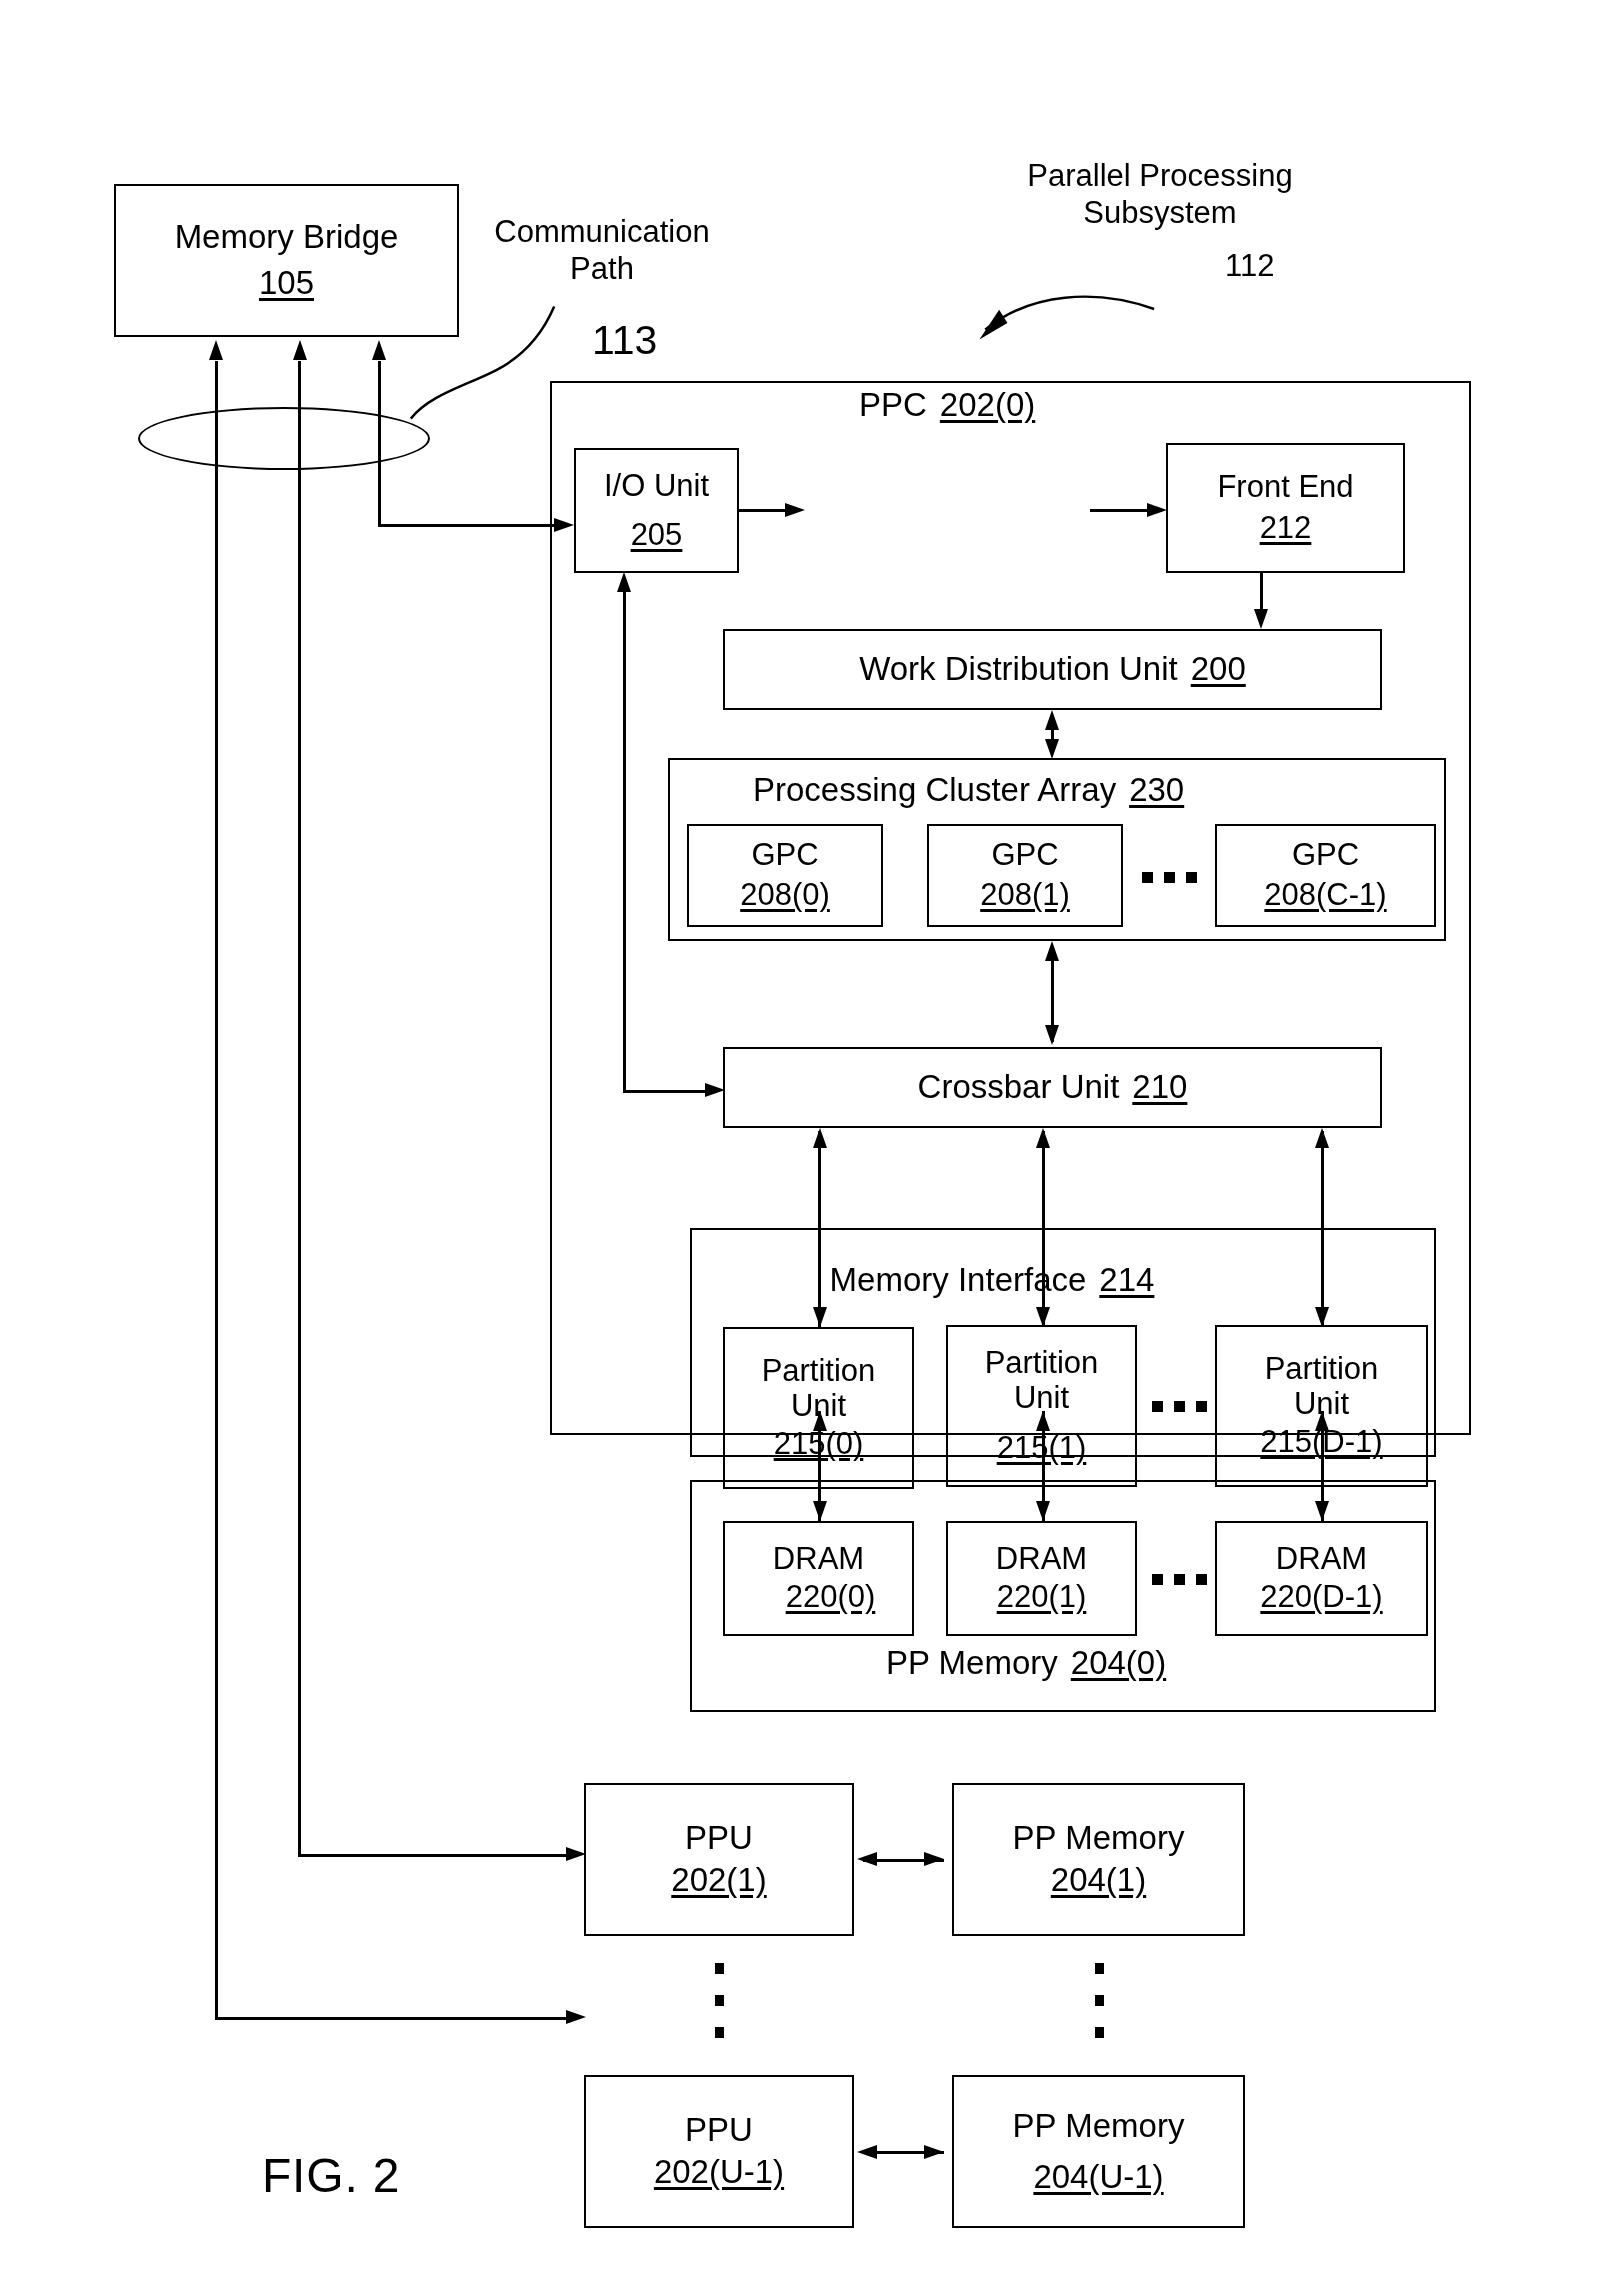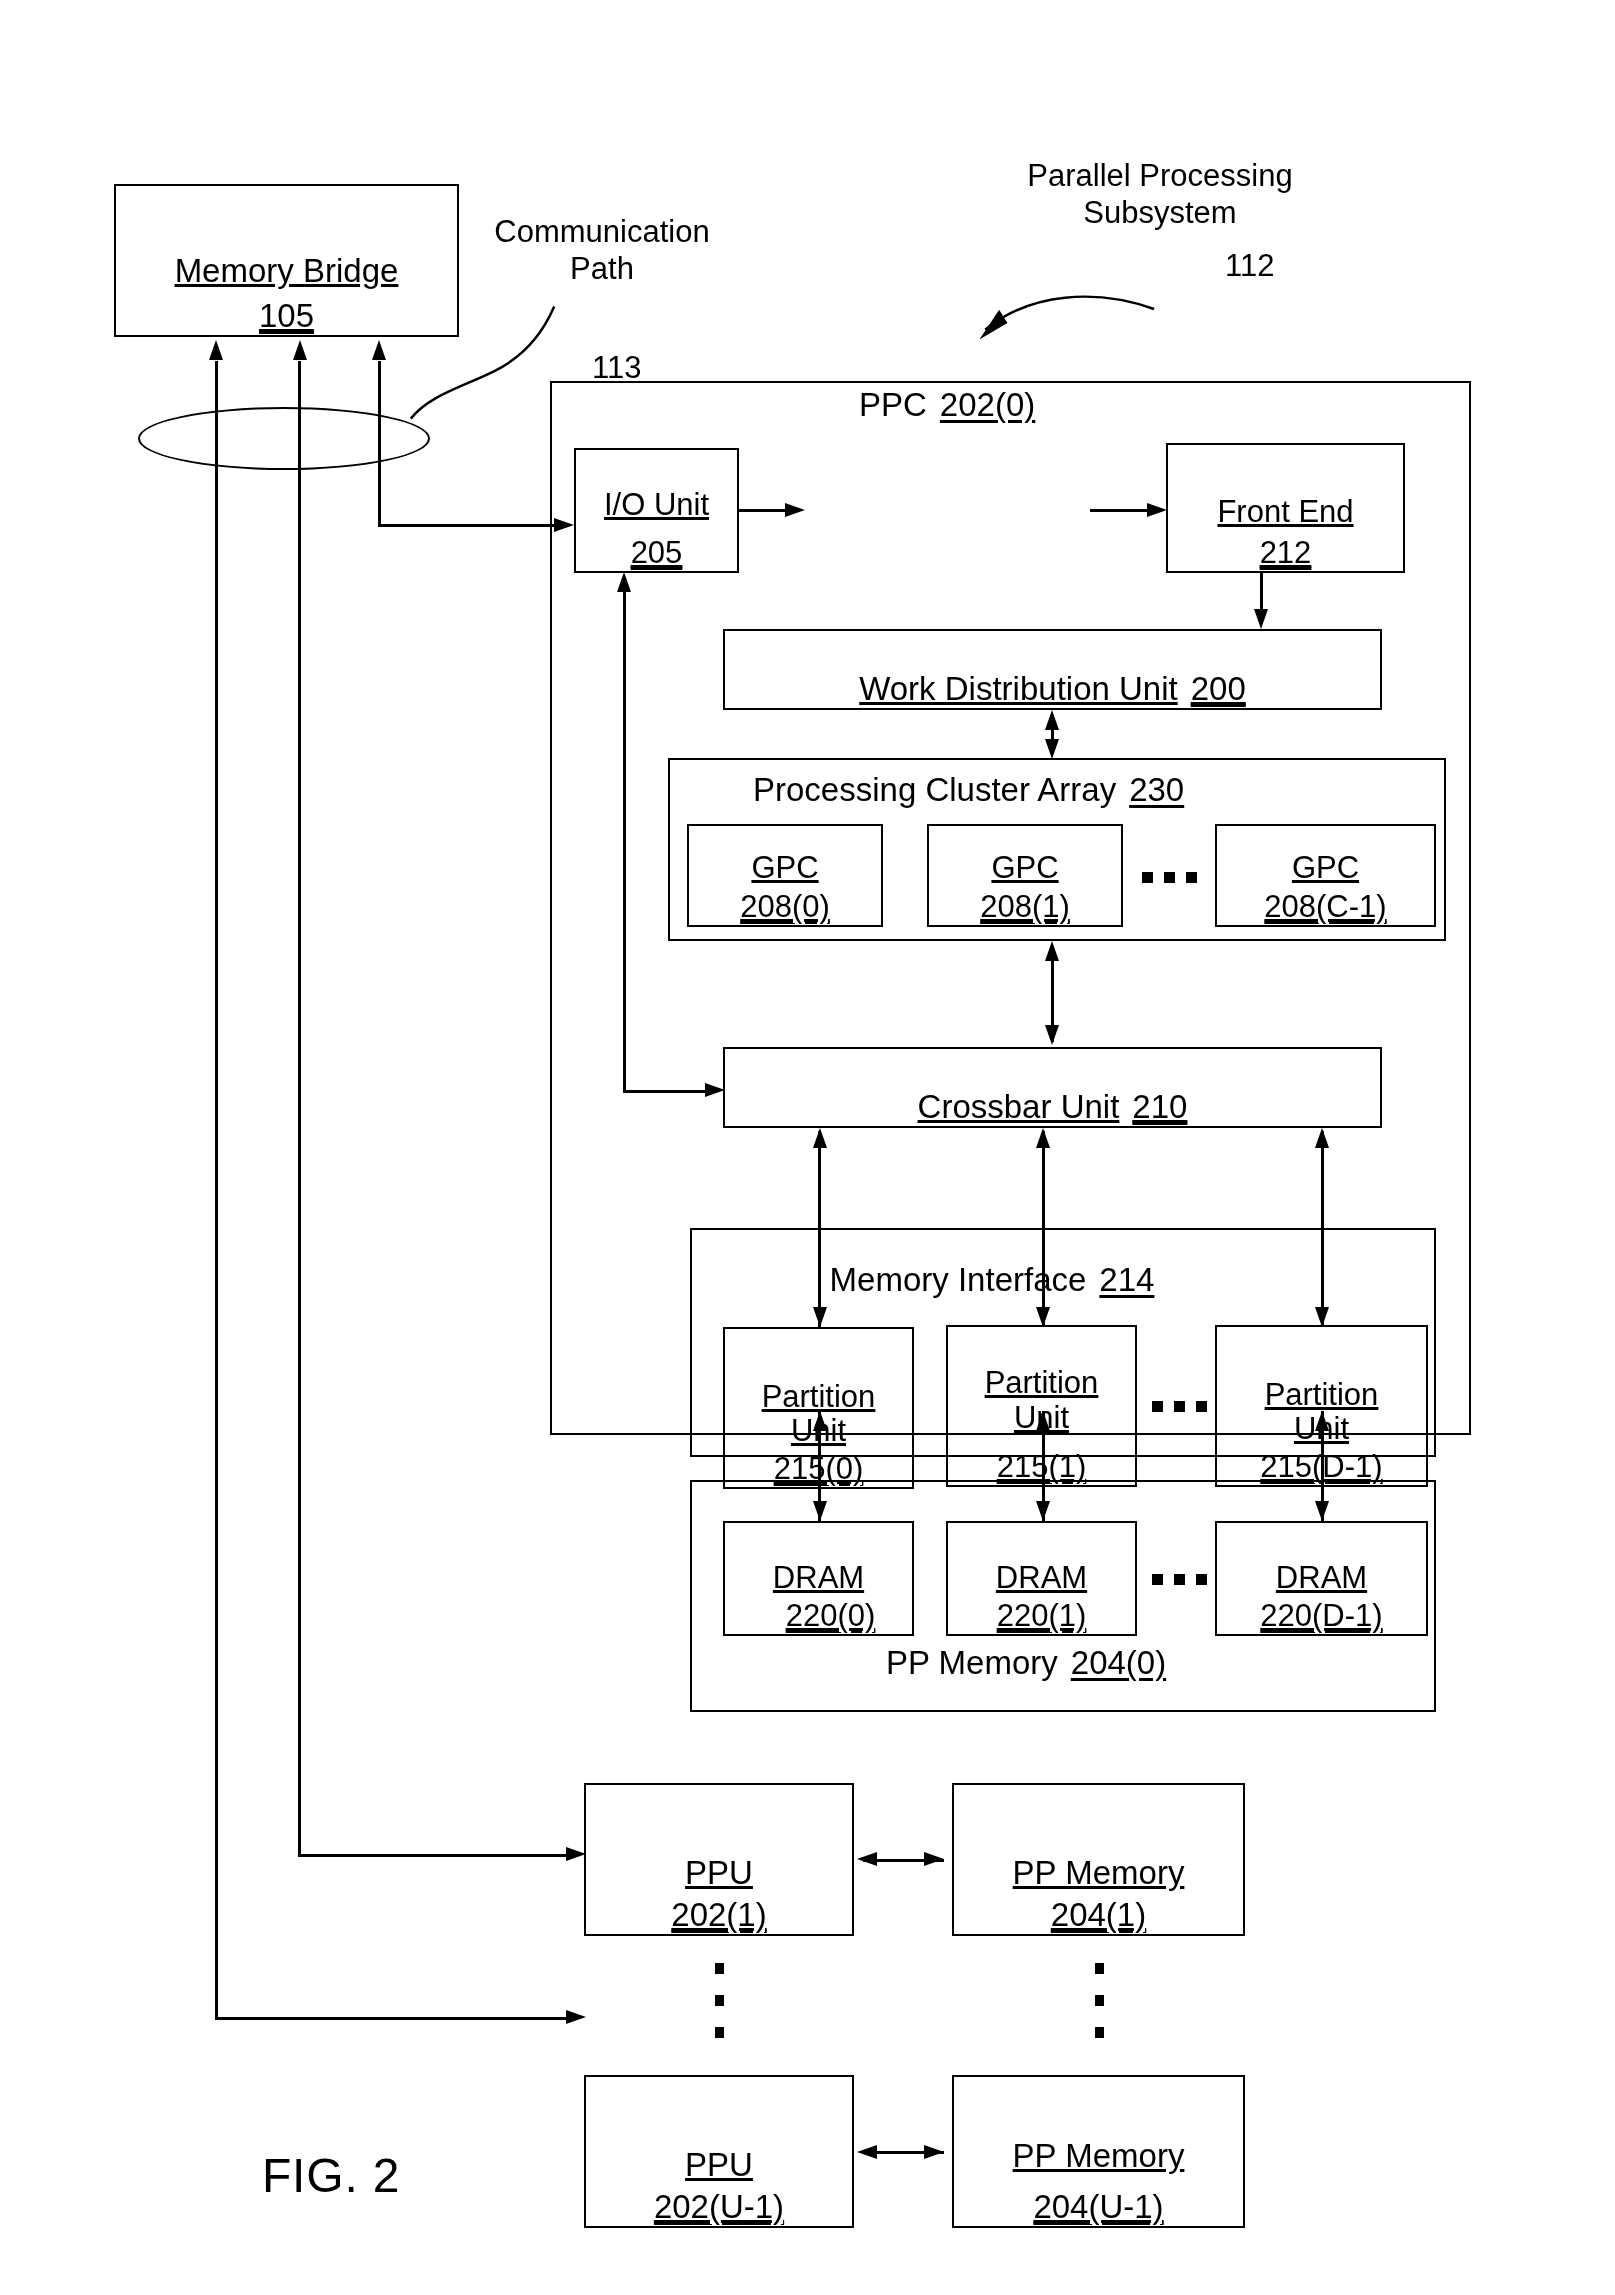--- a/index.html
+++ b/index.html
@@ -19,24 +19,23 @@
   }
   
   .box {
     position: absolute;
     box-sizing: border-box;
     border: 2.5px solid #000;
     background: transparent;
     display: flex;
     flex-direction: column;
     align-items: center;
-    justify-content: flex-end;
+    justify-content: center;
     text-align: center;
     line-height: 1.12;
-    text-decoration: underline;
   }
   .container {
     position: absolute;
     box-sizing: border-box;
     border: 2.5px solid #000;
     background: transparent;
   }
   .lbl {
     white-space: nowrap;
     font-weight: 400;
@@ -140,21 +139,21 @@
 
   <div class="vline" style="left:378px; top:361px; height:165px;"></div>
   <div class="arr arr-up" style="left:372px; top:340px;"></div>
 
   <div class="ellipse" style="left:138px; top:407px; width:288px; height:59px;"></div>
 
   <div class="ftext" style="left:462px; top:213px; font-size:31px; text-align:center; width:280px;">
     <div>Communication</div>
     <div>Path</div>
   </div>
-  <div class="ftext" style="left:592px; top:316px; font-size:31px;margin-top:33px;">113</div>
+  <div class="ftext" style="left:592px; top:316px; font-size:41px;">113</div>
 
   <div class="ftext" style="left:987px; top:157px; font-size:31px; text-align:center; width:346px;">
     <div>Parallel Processing</div>
     <div>Subsystem</div>
   </div>
   <div class="ftext" style="left:1225px; top:247px; font-size:31px;">112</div>
 
   <div class="container" style="left:550px; top:381px; width:921px; height:1054px;"></div>
 
   <div class="row-lbl" style="left:859px; top:386px; font-size:33px;">

